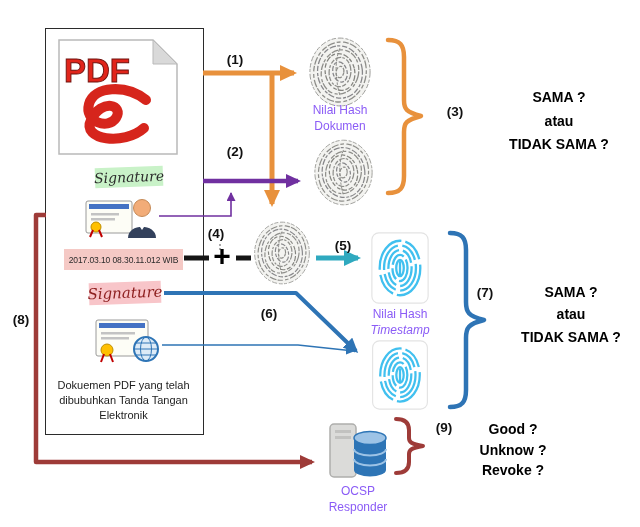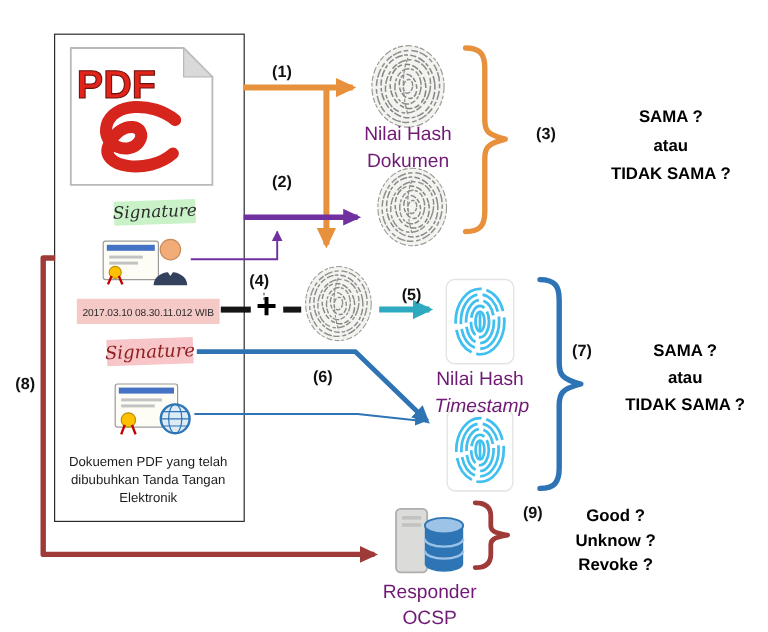--- a/index.html
+++ b/index.html
@@ -4,21 +4,21 @@
 <style>
   html,body { margin:0; padding:0; background:#fff; }
   .stage {
     position:relative; width:640px; height:527px; background:#ffffff;
     font-family:"Liberation Sans", sans-serif; overflow:hidden;padding-left:24px;
   }
   .abs { position:absolute; }
   .doc-box { border:1.6px solid #2b2b2b; }
   .lbl { position:absolute; color:#111; }
   .step { font-size:13.5px; font-weight:600; text-align:center; }
-  .node-label { font-size:16px; text-align:center; line-height:1.35; color:#701a75; }
+  .node-label { font-size:12px; text-align:center; line-height:1.35; color:#8b5cf6; }
   .outcome { font-weight:bold; font-size:14px; text-align:center; color:#000; }
   .outcome .line { display:block; }
   .sig {
     font-family:"DejaVu Serif", serif; font-style:italic; text-align:center;
     display:flex; align-items:center; justify-content:center;
   }
   .timestamp-box {
     background:#F5C9C5; color:#2b2b2b; font-size:8.5px; text-align:center;
     display:flex; align-items:center; justify-content:center; letter-spacing:-0.1px;
   }
@@ -182,22 +182,22 @@
 
   <div class="lbl node-label" style="left:298px;top:102px;width:84px;">
     <span class="line" style="display:block;">Nilai Hash</span>
     <span class="line" style="display:block;">Dokumen</span>
   </div>
   <div class="lbl node-label" style="left:362px;top:306px;width:76px;">
     <span class="line" style="display:block;">Nilai Hash</span>
     <span class="line" style="display:block;font-style:italic;">Timestamp</span>
   </div>
   <div class="lbl node-label" style="left:316px;top:483px;width:84px;">
+    <span class="line" style="display:block;">OCSP</span>
     <span class="line" style="display:block;">Responder</span>
-    <span class="line" style="display:block;">OCSP</span>
   </div>
 
   <div class="lbl outcome" style="left:478px;top:86px;width:162px;line-height:1.68;">
     <span class="line">SAMA ?</span>
     <span class="line">atau</span>
     <span class="line">TIDAK SAMA ?</span>
   </div>
   <div class="lbl outcome" style="left:502px;top:281px;width:138px;line-height:1.6;">
     <span class="line">SAMA ?</span>
     <span class="line">atau</span>

